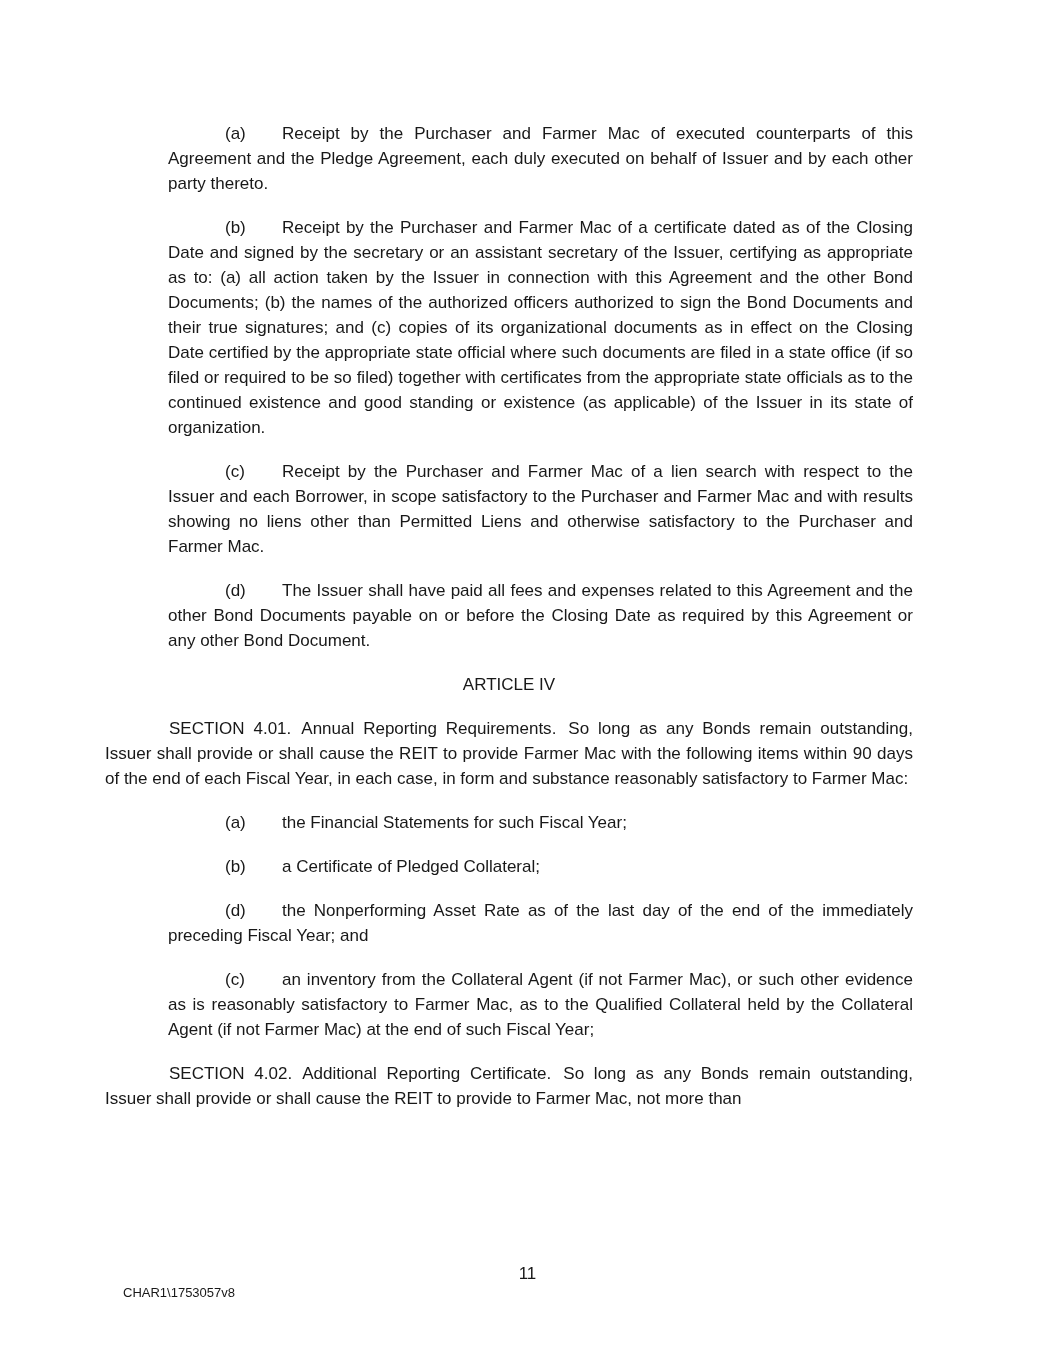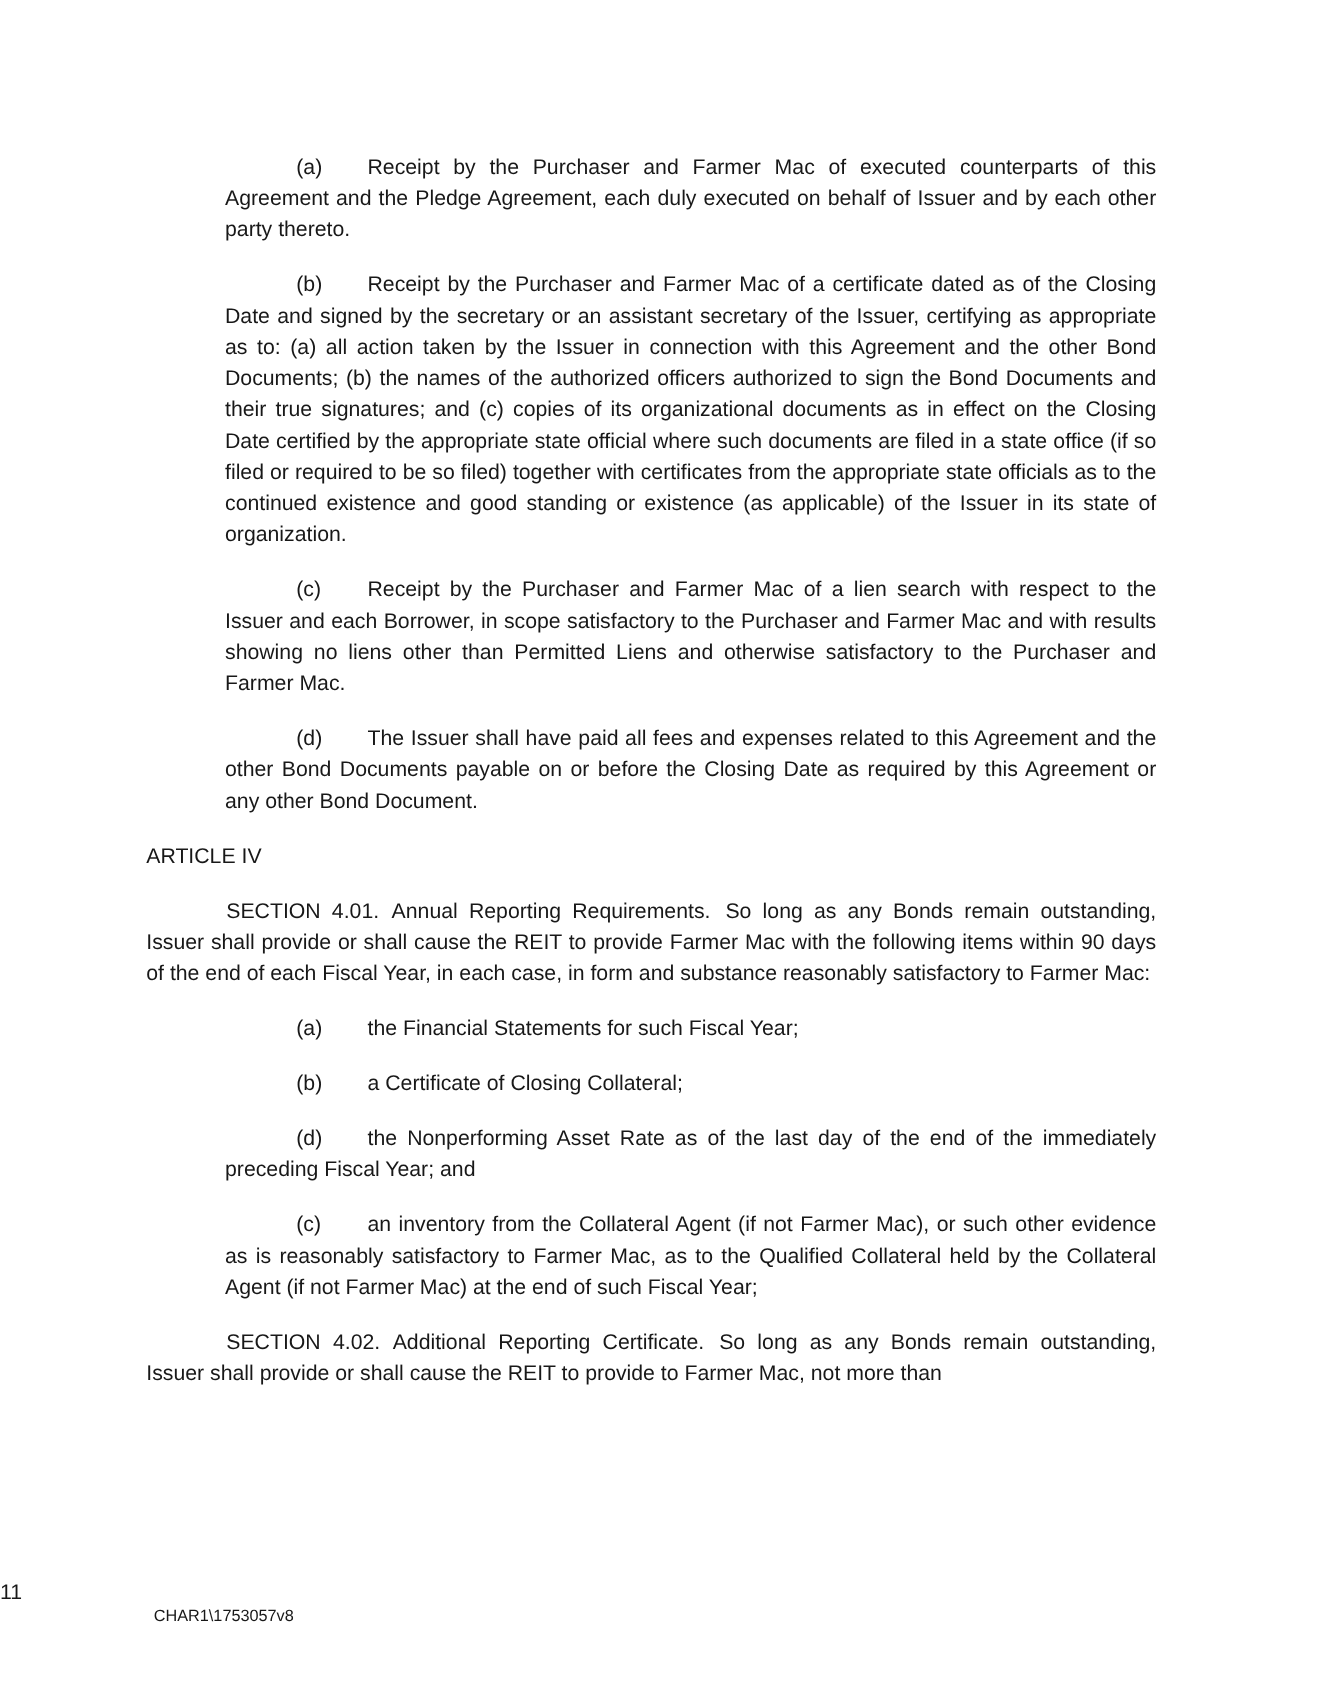--- a/index.html
+++ b/index.html
@@ -11,21 +11,21 @@
     position: relative;
     width: 1055px;
     height: 1365px;
     background: #ffffff;
     font-family: "Liberation Sans", sans-serif;
     color: #181818;
     overflow: hidden;
   }
   .content {
     position: absolute;
-    left: 117px;
+    left: 105px;
     top: 121px;
     width: 808px;
     font-size: 17px;
     line-height: 25px;
     text-align: justify;
   }
   .para {
     margin: 0 0 19px 0;
   }
   
@@ -36,32 +36,33 @@
   .item-label {
     display: inline-block;
     width: 57px;
     text-indent: 0;
   }
   
   .section-par {
     text-indent: 64px;
   }
   .heading {
+    text-align: center;
     text-indent: 0;
   }
   .u {
   }
   .sp-tab1 { display: inline-block; width: 10px; }
   .sp-tab2 { display: inline-block; width: 12px; }
   .page-number {
     position: absolute;
     left: 0;
     top: 1261px;
     width: 1055px;
-    text-align: left;
+    text-align: center;
     font-size: 17px;
     line-height: 25px;
   }
   .doc-id {
     position: absolute;
     left: 123px;
     top: 1285px;
     font-size: 13px;
     line-height: 16px;
   }
@@ -80,21 +81,21 @@
 
     <p class="para sub-item"><span class="item-label">(d)</span><span>The Issuer shall have paid all fees and expenses related to this Agreement and the other Bond Documents payable on or before the Closing Date as required by this Agreement or any other Bond Document.</span></p>
 
     <p class="para heading">ARTICLE IV</p>
 
 
     <p class="para section-par"><span>SECTION 4.01.</span><span class="sp-tab1"></span><span class="u">Annual Reporting Requirements</span><span>.</span><span class="sp-tab2"></span><span>So long as any Bonds remain outstanding, Issuer shall provide or shall cause the REIT to provide Farmer Mac with the following items within 90 days of the end of each Fiscal Year, in each case, in form and substance reasonably satisfactory to Farmer Mac:</span></p>
 
     <p class="para sub-item"><span class="item-label">(a)</span><span>the Financial Statements for such Fiscal Year;</span></p>
 
-    <p class="para sub-item"><span class="item-label">(b)</span><span>a Certificate of Closing Collateral;</span></p>
+    <p class="para sub-item"><span class="item-label">(b)</span><span>a Certificate of Pledged Collateral;</span></p>
 
     <p class="para sub-item"><span class="item-label">(d)</span><span>the Nonperforming Asset Rate as of the last day of the end of the immediately preceding Fiscal Year; and</span></p>
 
     <p class="para sub-item"><span class="item-label">(c)</span><span>an inventory from the Collateral Agent (if not Farmer Mac), or such other evidence as is reasonably satisfactory to Farmer Mac, as to the Qualified Collateral held by the Collateral Agent (if not Farmer Mac) at the end of such Fiscal Year;</span></p>
 
 
     <p class="para section-par"><span>SECTION 4.02.</span><span class="sp-tab1"></span><span class="u">Additional Reporting Certificate</span><span>.</span><span class="sp-tab2"></span><span>So long as any Bonds remain outstanding, Issuer shall provide or shall cause the REIT to provide to Farmer Mac, not more than</span></p>
 
   </div>
 

